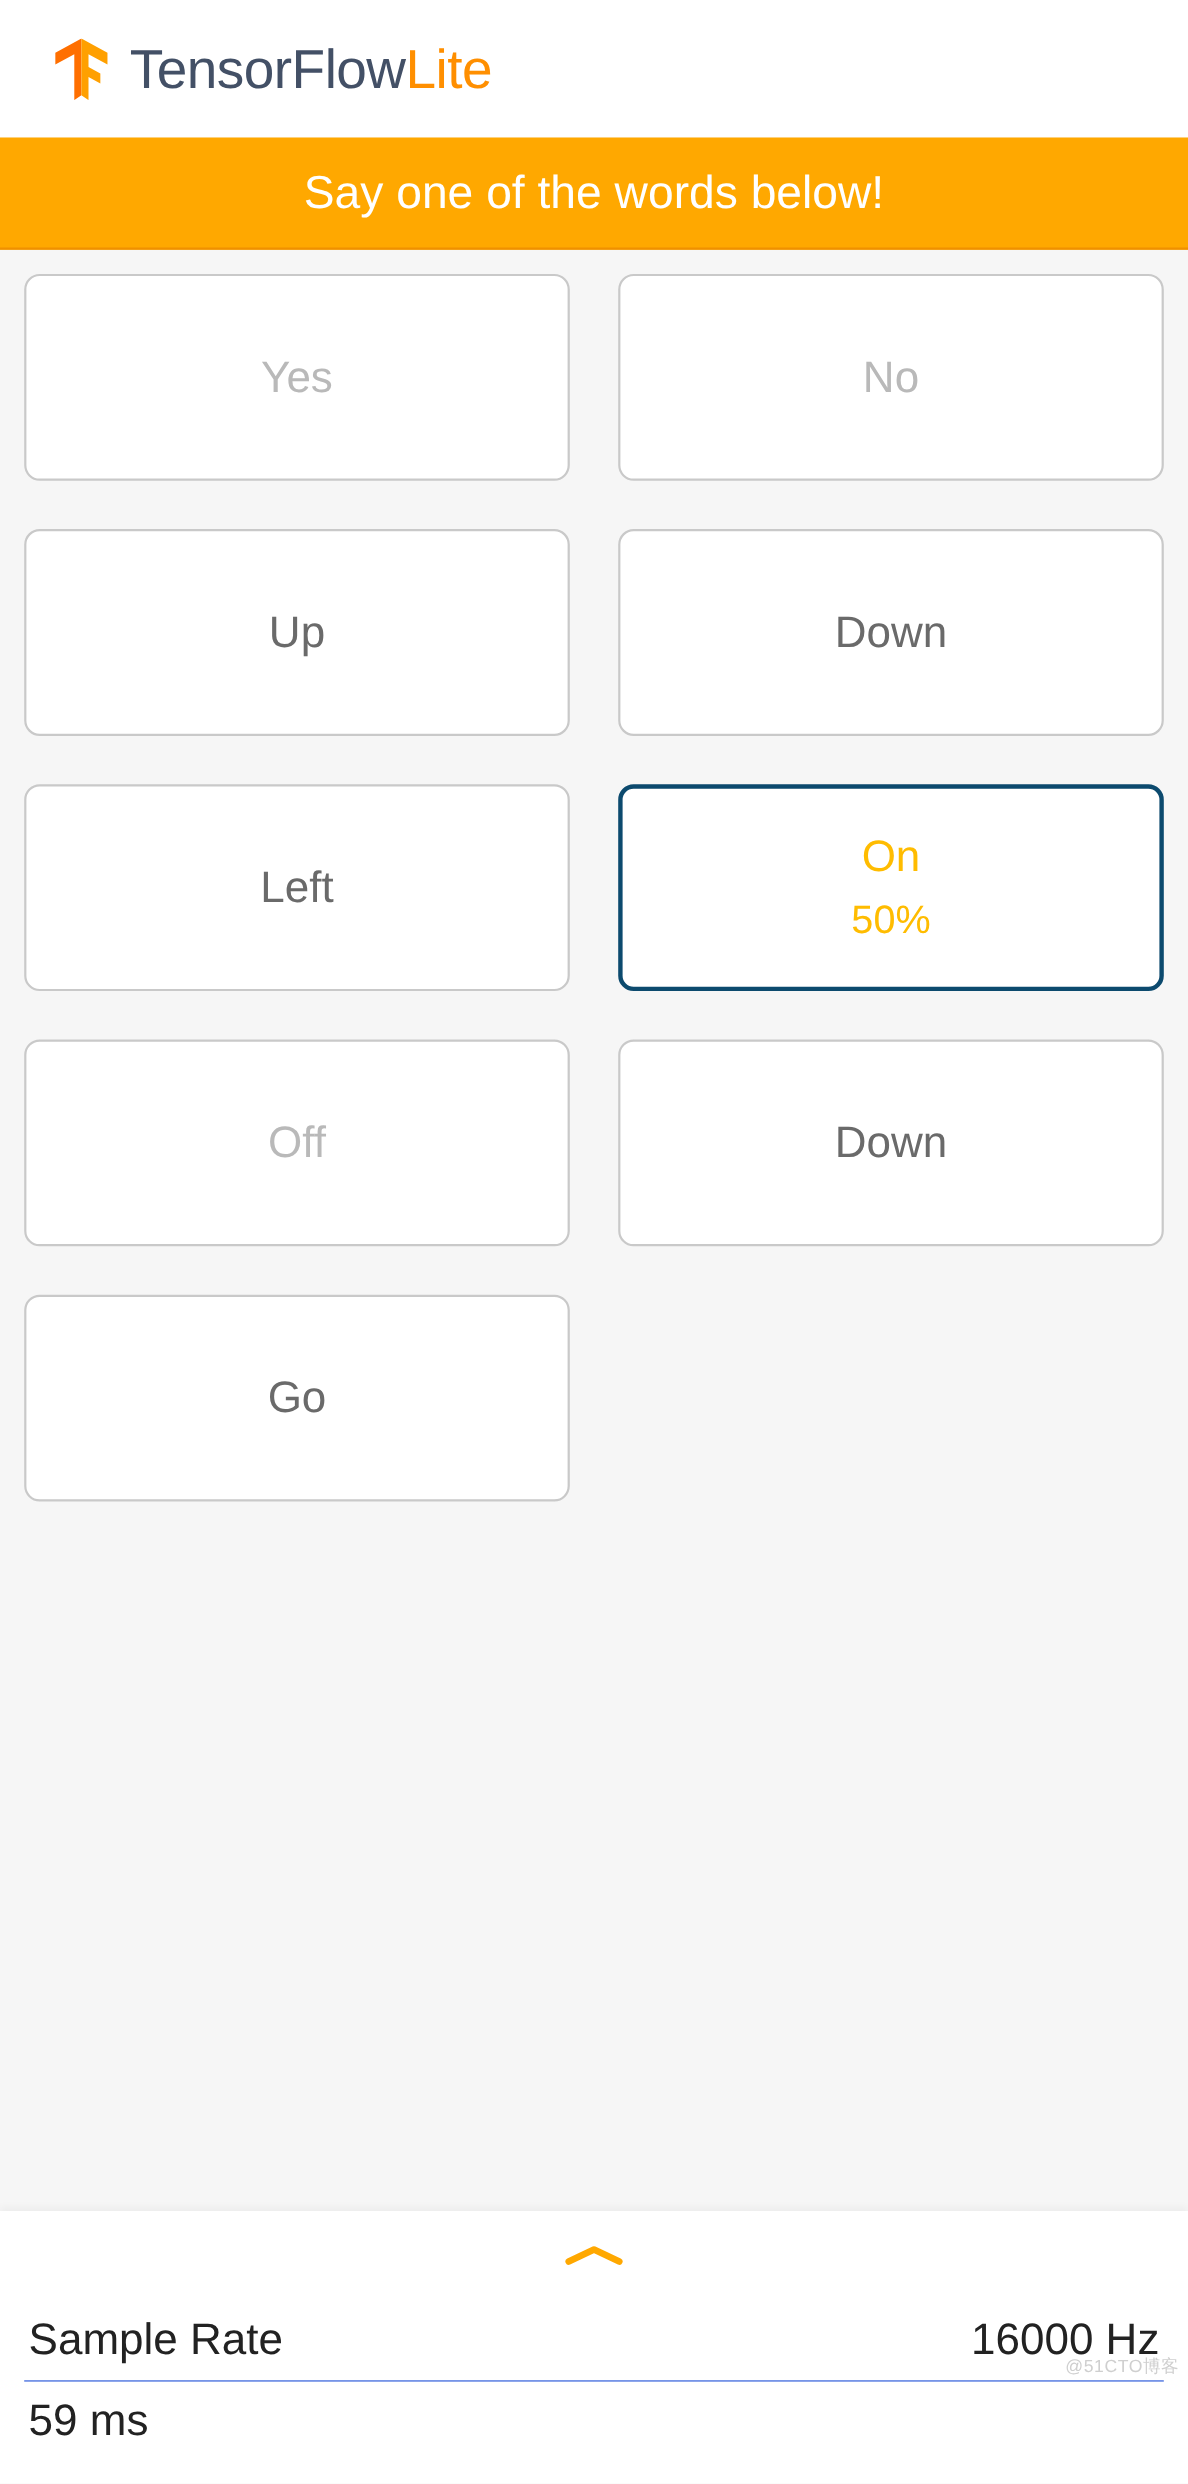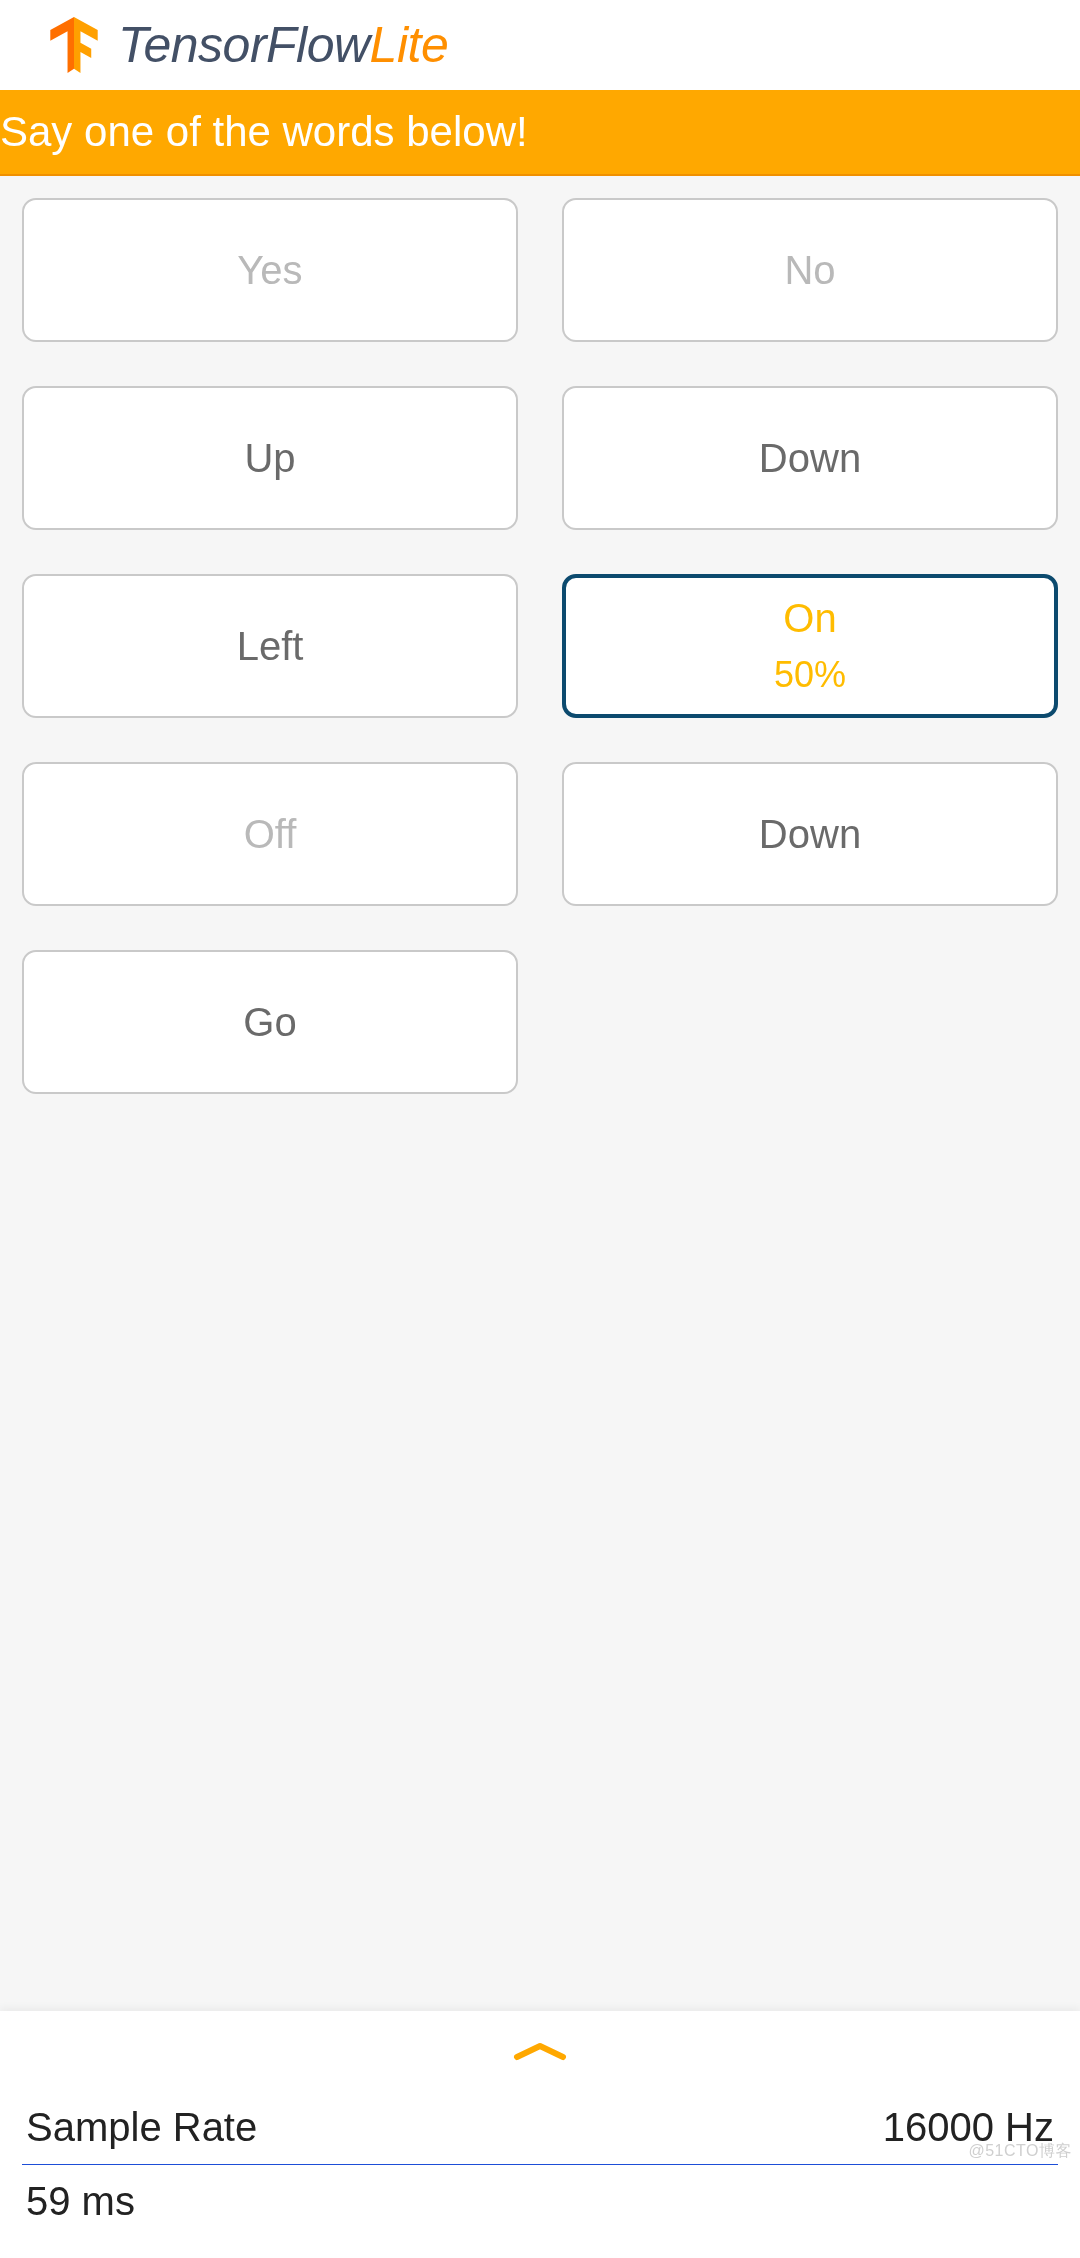--- a/index.html
+++ b/index.html
@@ -10,60 +10,60 @@
     body {
       width: 1080px;
       height: 2258px;
       font-family: -apple-system, BlinkMacSystemFont, "Segoe UI", Helvetica, Arial, sans-serif;
       background: #f6f6f6;
       display: flex;
       flex-direction: column;
       position: relative;
     }
     .header {
-      height: 90px;
+      height: 125px;
       background: #ffffff;
       display: flex;
       align-items: center;
       padding-left: 48px;
-      font-style: italic;
     }
     .logo-icon {
       width: 52px;
       height: 56px;
       margin-right: 18px;
     }
     .logo-text {
       font-size: 50px;
       font-weight: 500;
       color: #435066;
       letter-spacing: -0.5px;
     }
     .logo-text .lite {
       color: #ff8f00;
       font-weight: 400;
     }
     .banner {
-      height: 86px;
+      height: 102px;
       background: #ffa800;
       border-bottom: 2px solid #f09000;
       display: flex;
       align-items: center;
+      justify-content: center;
       color: #ffffff;
       font-size: 42px;
       font-weight: 400;
     }
     .grid {
       padding: 22px;
       display: grid;
       grid-template-columns: 1fr 1fr;
       gap: 44px;
     }
     .tile {
-      height: 144px;
+      height: 188px;
       background: #ffffff;
       border: 2px solid #c9c9c9;
       border-radius: 14px;
       display: flex;
       flex-direction: column;
       align-items: center;
       justify-content: center;
       font-size: 40px;
       color: #6a6a6a;
       font-weight: 400;

